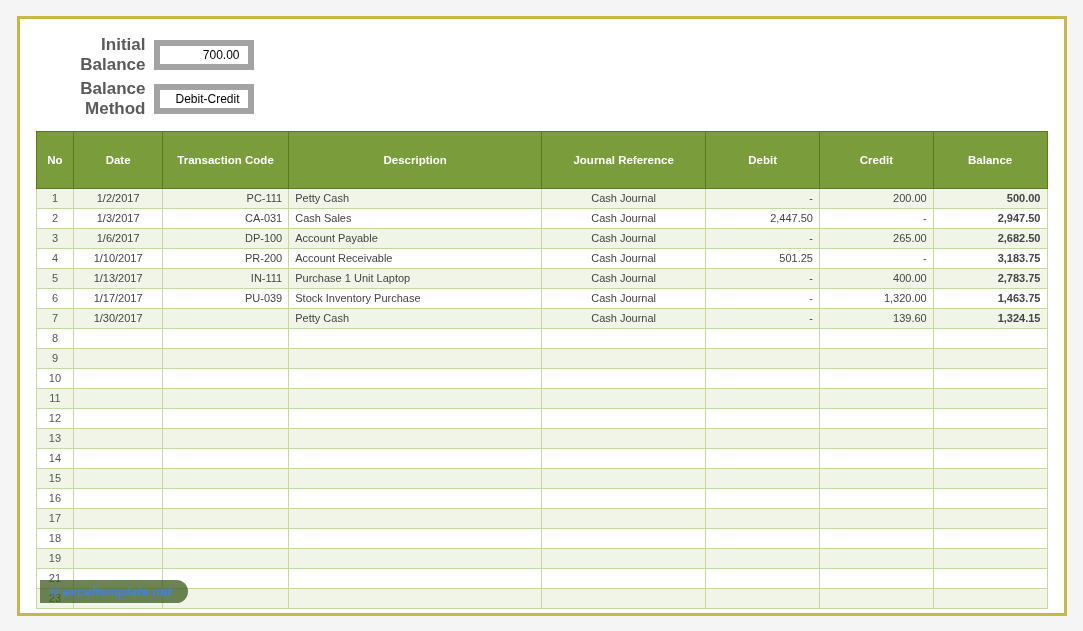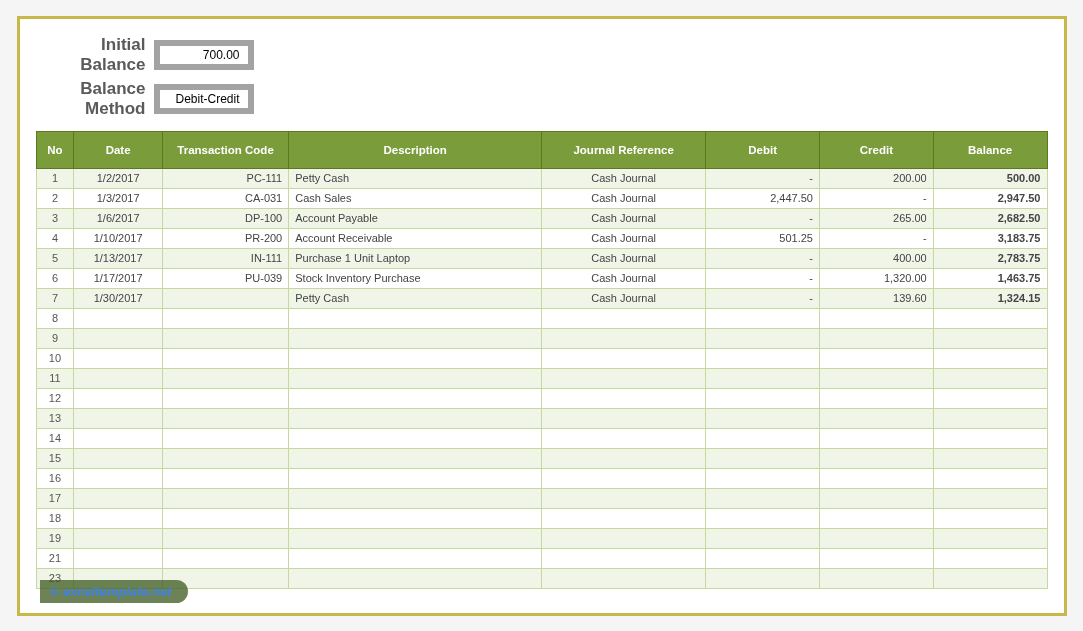--- a/index.html
+++ b/index.html
@@ -78,21 +78,21 @@
     }
     table {
       width: 100%;
       border-collapse: collapse;
       font-size: 11.5px;
     }
     thead tr th {
       background: #7a9c3a;
       color: #fff;
       font-weight: bold;
-      padding: 12px 6px;
+      padding: 22px 6px;
       border: 1px solid #5a7a20;
       text-align: center;
     }
     thead tr th.desc-col { text-align: center; }
     tbody tr {
       height: 20px;
     }
     tbody tr:nth-child(odd) {
       background: #f0f5e8;
     }

